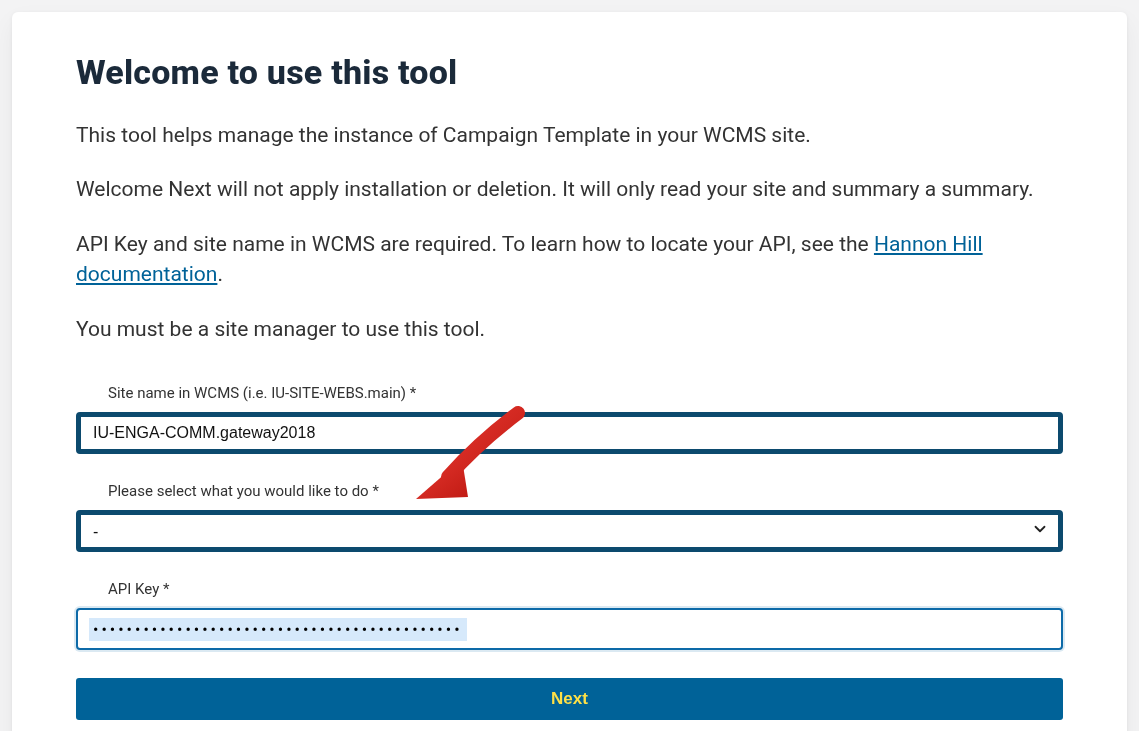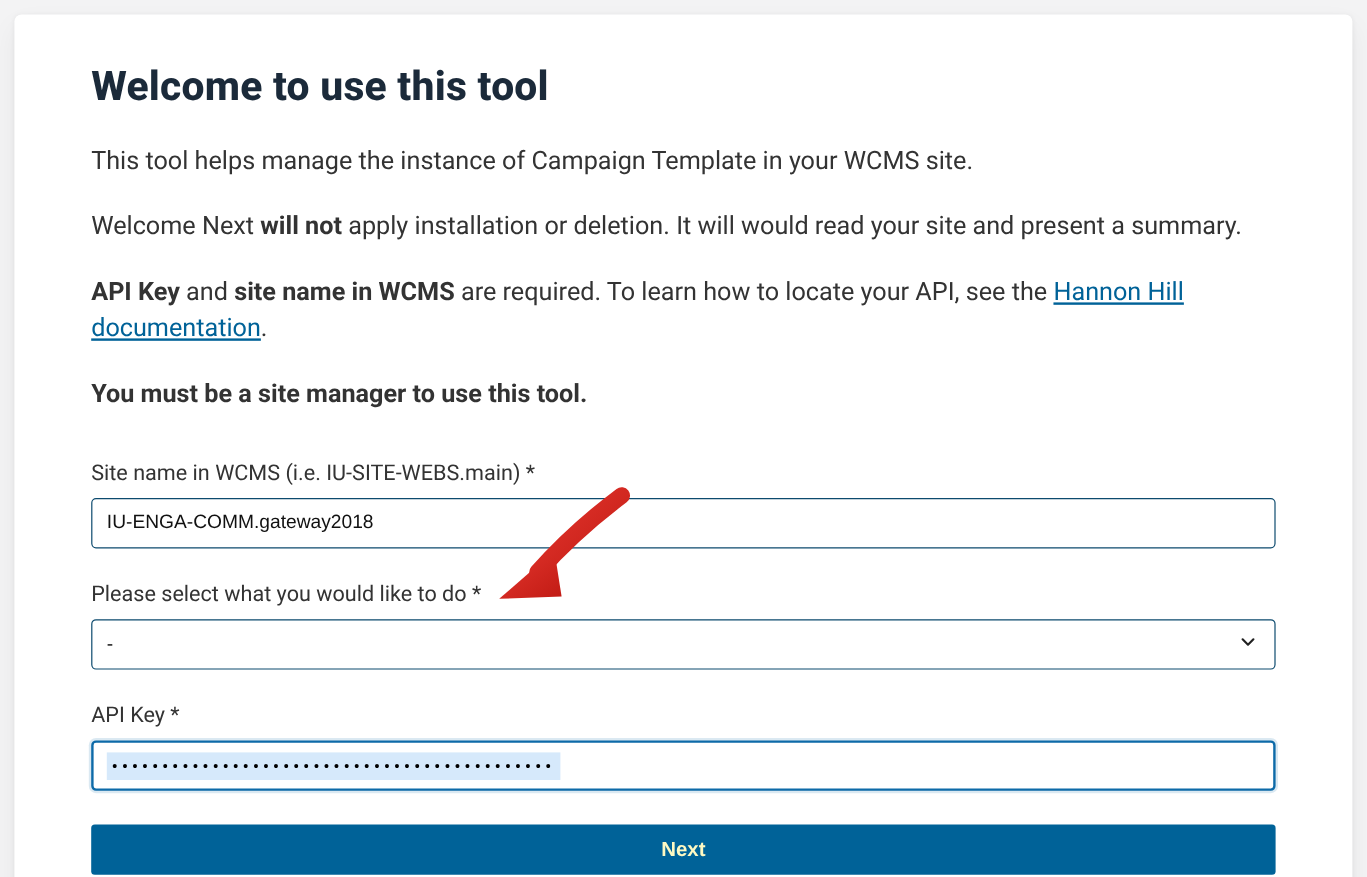--- a/index.html
+++ b/index.html
@@ -19,34 +19,35 @@
       color: #1b2a3a;
       letter-spacing: 0.2px;
       margin-bottom: 28px;
     }
     p.body {
       font-size: 21px;
       line-height: 1.45;
       color: #333;
       margin-bottom: 24px;
     }
-    p.body b, p.body strong { font-weight: 700; }
+    p.body b, p.body strong { font-weight: 400; }
     a.link { color: #006298; text-decoration: underline; }
     .form { margin-top: 40px; }
     .field { margin-bottom: 28px; }
     .label {
       display: block;
-      font-size: 18px;
+      font-size: 15px;
       color: #333;
       margin-bottom: 10px;
+      margin-left: 32px;
     }
     .input, .select {
       width: 100%;
       height: 42px;
-      border: 1px solid #0c4a6e;
+      border: 5px solid #0c4a6e;
       border-radius: 4px;
       padding: 0 12px;
       font-size: 16px;
       color: #111;
       background: #fff;
     }
     .input.focused {
       border: 2px solid #0d6aa8;
       box-shadow: 0 0 0 2px rgba(13,106,168,0.15);
       padding: 0 11px;
@@ -57,21 +58,21 @@
       position: absolute; right: 14px; top: 50%; transform: translateY(-50%);
       pointer-events: none;
     }
     .btn-primary {
       display: block;
       width: 100%;
       height: 42px;
       border: none;
       border-radius: 3px;
       background: #006298;
-      color: #fef9c3;
+      color: #fde047;
       font-size: 17px;
       font-weight: 600;
       cursor: pointer;
       margin-top: 22px;
     }
     .pw-dots {
       display: inline-block;
       background: #d6e9fb;
       padding: 2px 4px;
       letter-spacing: 3px;
@@ -95,21 +96,21 @@
   </style>
 </head>
 <body>
 
 <div class="card">
   <h1 class="title">Welcome to use this tool</h1>
 
   <p class="body">This tool helps manage the instance of Campaign Template in your WCMS site.</p>
 
   <p class="body">
-    <span>Welcome Next </span><b>will not</b><span> apply installation or deletion. It will would read your site and present a summary.</span>
+    <span>Welcome Next </span><b>will not</b><span> apply installation or deletion. It will only read your site and summary a summary.</span>
   </p>
 
   <p class="body">
     <b>API Key</b><span> and </span><b>site name in WCMS</b><span> are required. To learn how to locate your API, see the </span><a href="#" class="link">Hannon Hill documentation</a><span>.</span>
   </p>
 
   <p class="body"><b>You must be a site manager to use this tool.</b></p>
 
   <div class="form">
 

